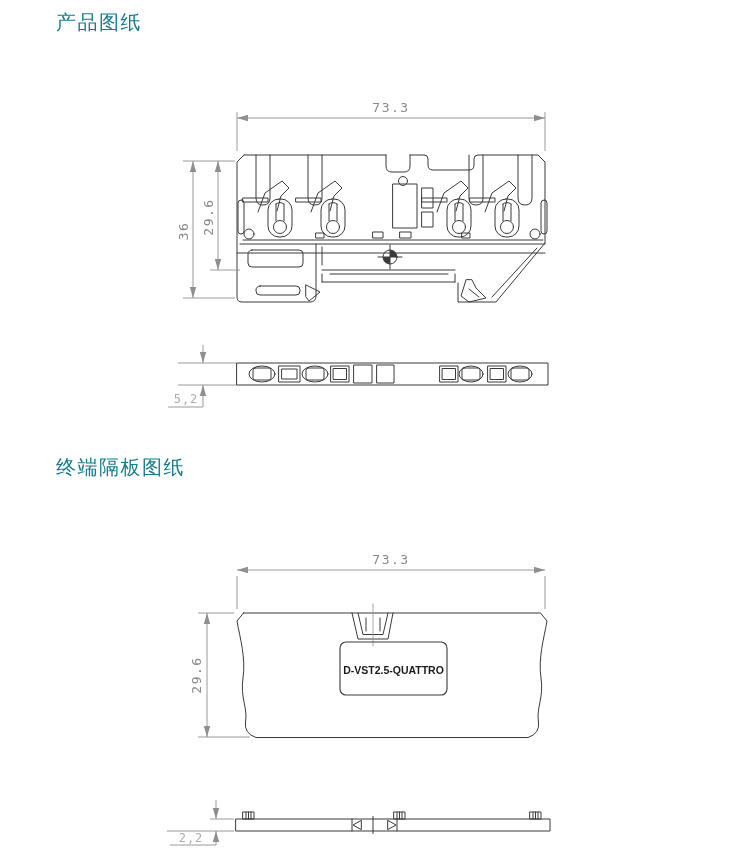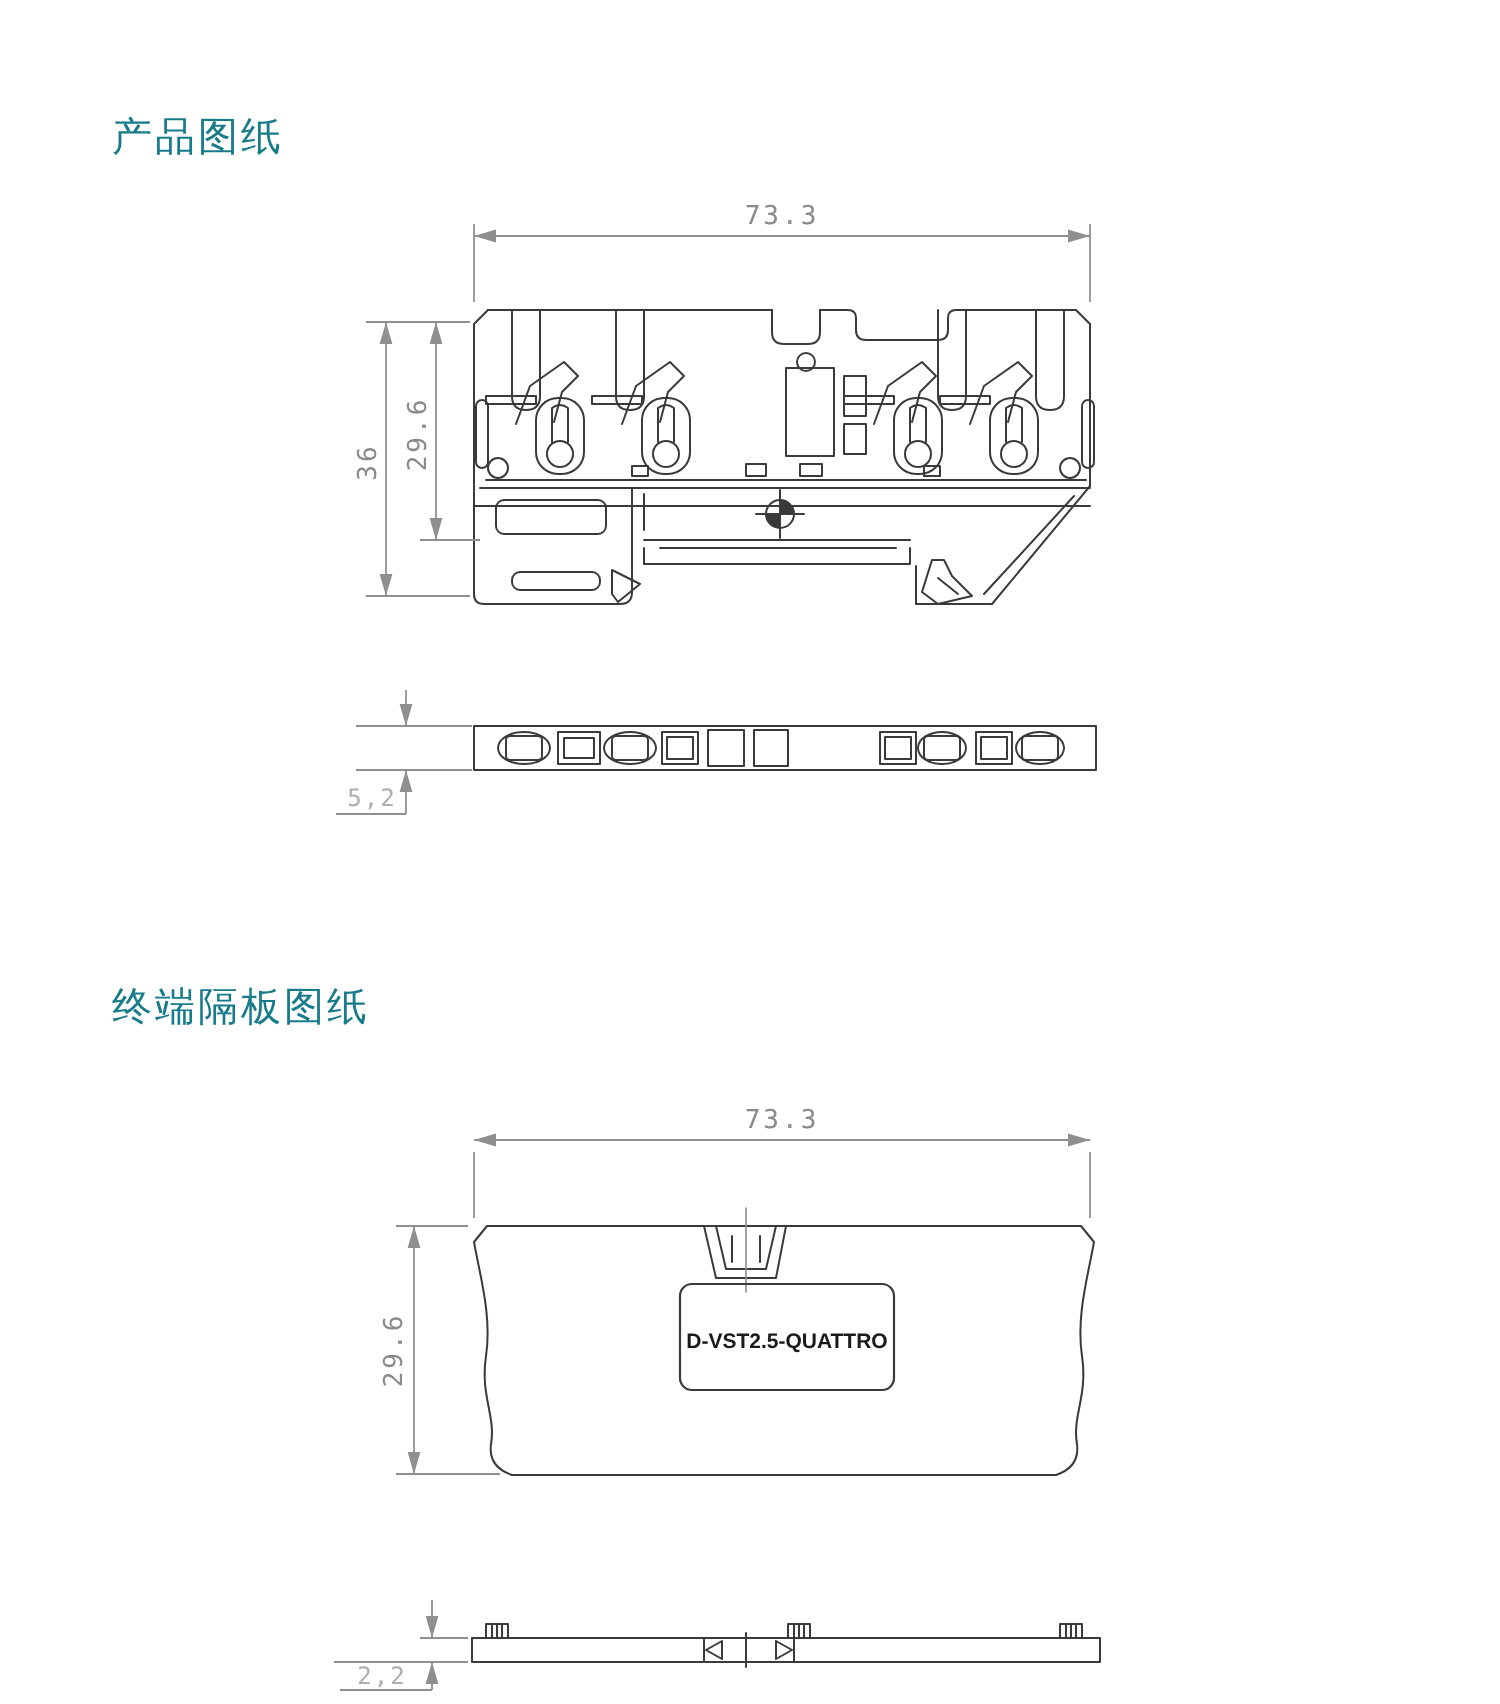--- a/index.html
+++ b/index.html
@@ -4,22 +4,22 @@
 <style>
   html,body{margin:0;padding:0;}
   body{
     width:750px;height:852px;background:#ffffff;position:relative;overflow:hidden;
     font-family:"Liberation Sans",sans-serif;
   }
   .section-heading{
     position:absolute;left:56px;color:#177b8a;font-size:20px;font-weight:500;
     letter-spacing:1.5px;font-family:"Liberation Sans",sans-serif;white-space:nowrap;
   }
-  #heading-product{top:9px;margin-top:46px;}
-  #heading-endplate{top:490px;}
+  #heading-product{top:9px;}
+  #heading-endplate{top:454px;}
   svg.drawing-layer{position:absolute;left:0;top:0;}
   .cad{stroke:#3a3a3a;stroke-width:1;fill:none;stroke-linejoin:round;stroke-linecap:round;}
   .dim{stroke:#8f8f8f;stroke-width:0.9;fill:none;}
   .dim-text{fill:#8a8a8a;font-family:"DejaVu Sans Mono",monospace;font-size:13px;letter-spacing:1.5px;}
   .dim-text-light{fill:#adadad;font-family:"DejaVu Sans Mono",monospace;font-size:12px;letter-spacing:1px;}
   .part-label{fill:#1a1a1a;font-family:"Liberation Sans",sans-serif;font-size:10.5px;font-weight:bold;letter-spacing:0px;}
 </style>
 </head>
 <body>
 

